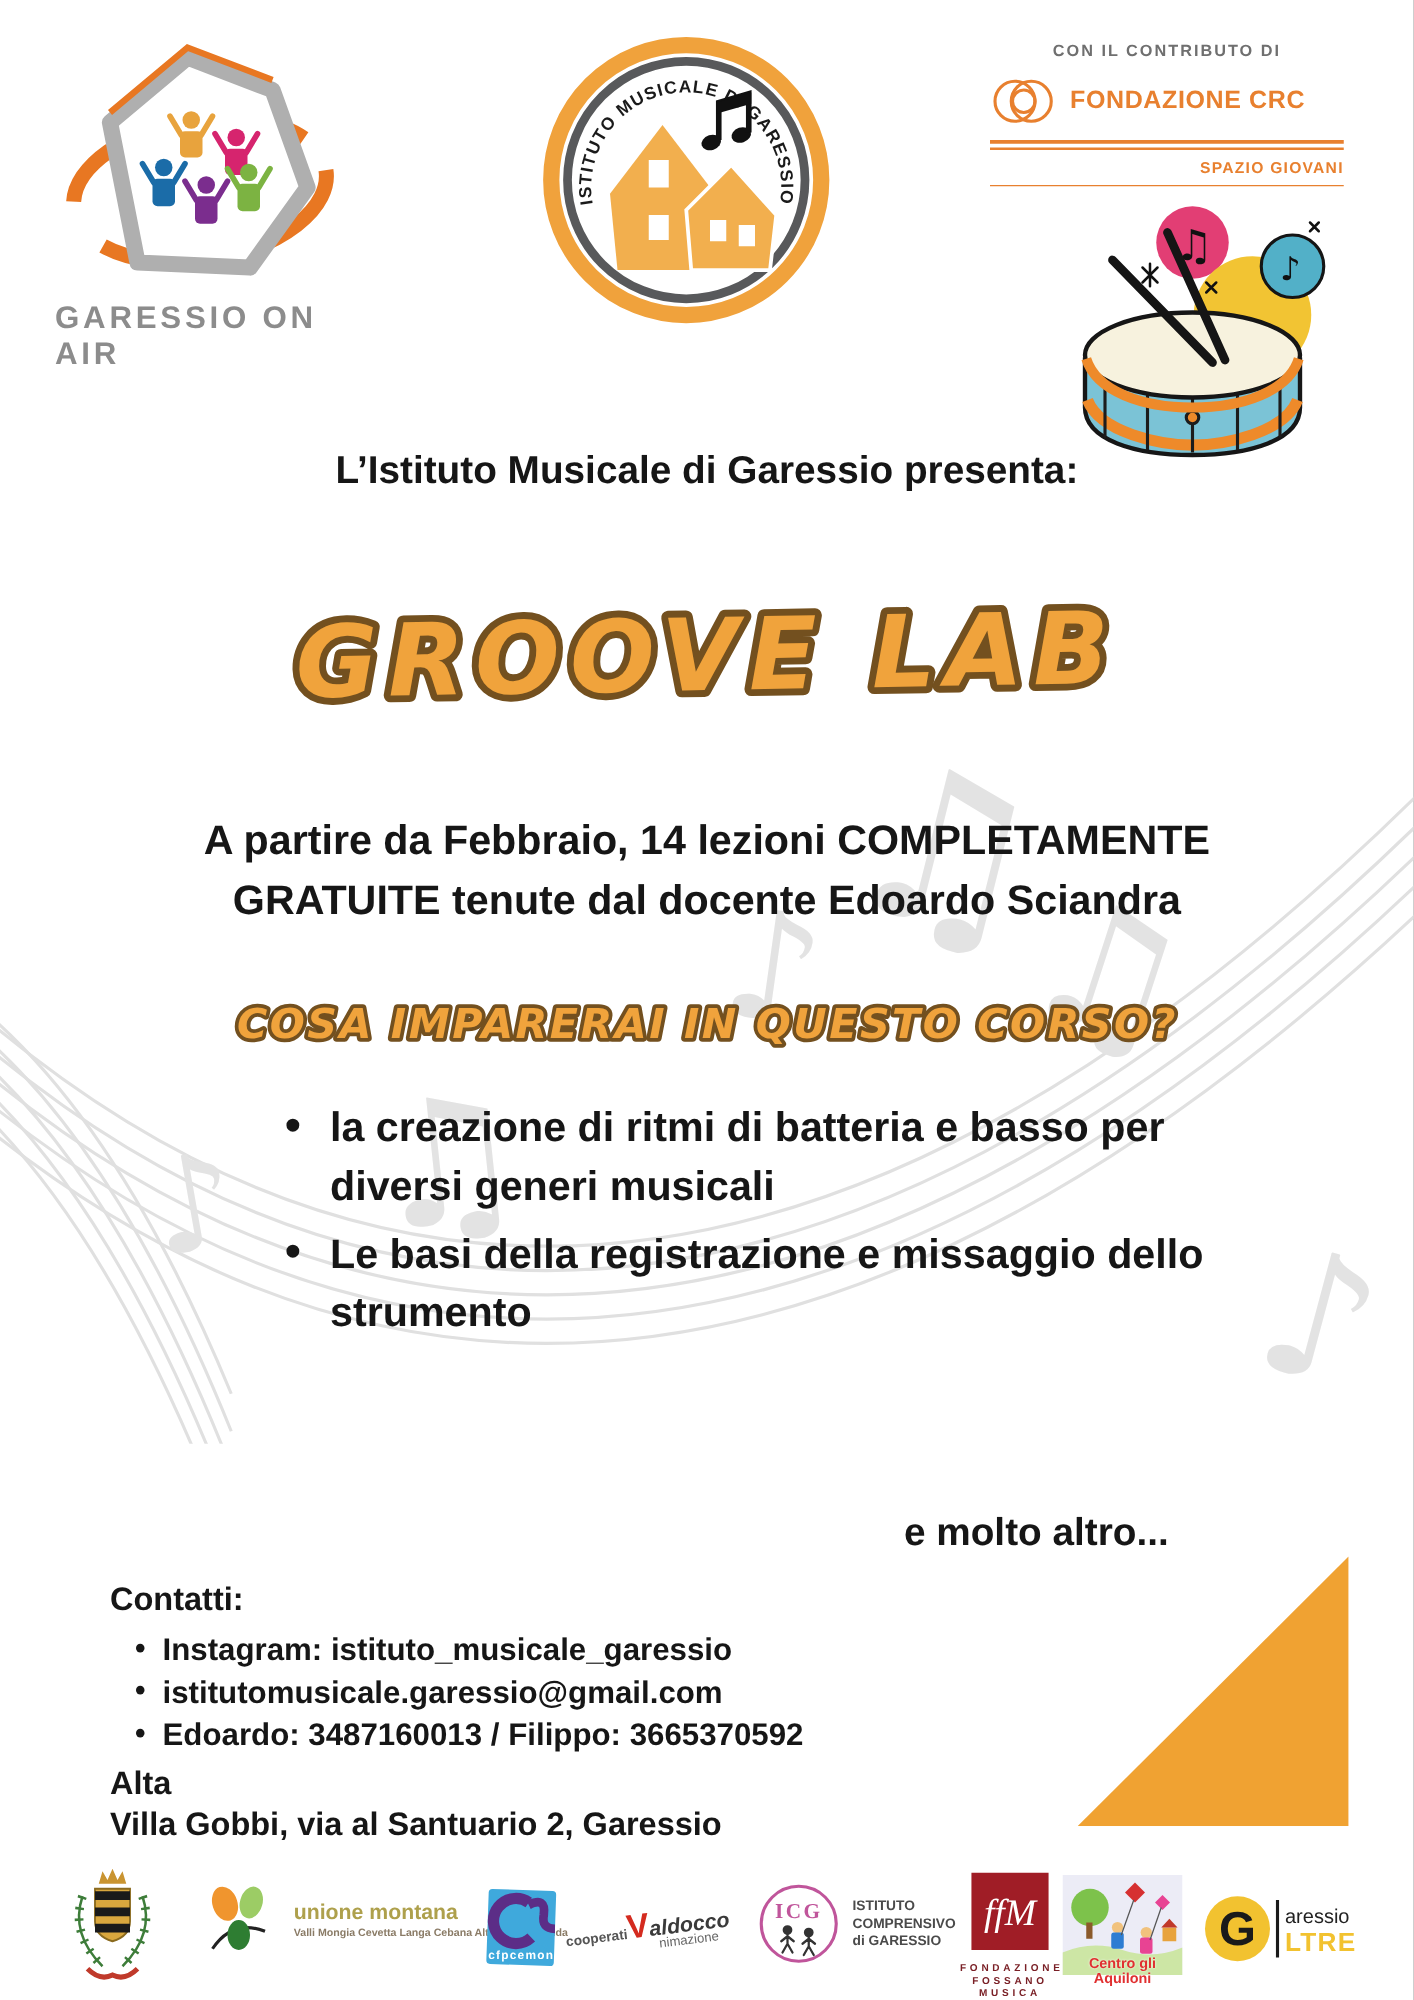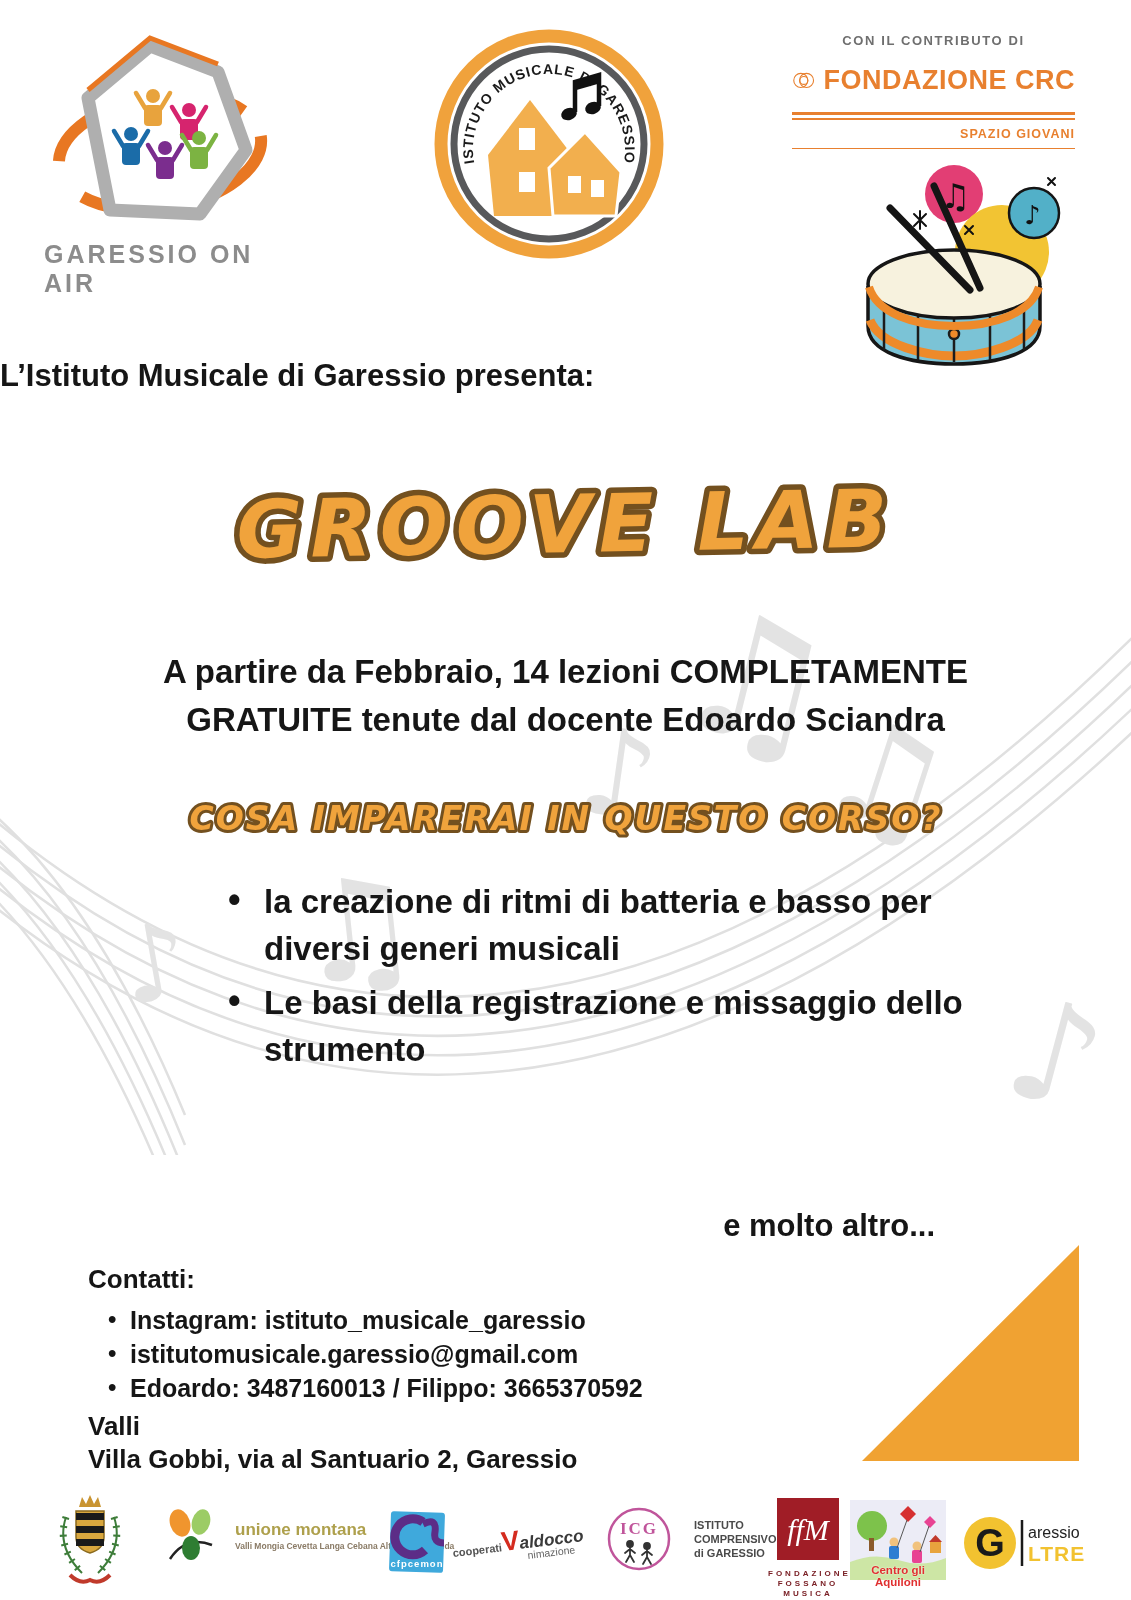--- a/index.html
+++ b/index.html
@@ -13,29 +13,29 @@
   .watermark{z-index:0;}
 
   
   .goa-caption{
     left:44px;top:240px;width:260px;
     font-size:25px;font-weight:600;letter-spacing:3px;color:#8c8c8c;
   }
   .sponsor{left:792px;top:33px;width:283px;}
   .sp-kicker{font-size:13px;font-weight:700;letter-spacing:1.6px;color:#6f6f6f;text-align:center;}
   .sp-row{display:flex;align-items:center;gap:6px;margin-top:6px;}
-  .sp-name{font-size:27px;font-weight:800;color:#E8802F;letter-spacing:.5px;white-space:nowrap;}
+  .sp-name{font-size:20px;font-weight:800;color:#E8802F;letter-spacing:.5px;white-space:nowrap;}
   .sp-line{background:#E8802F;border:none;margin:0;}
   .sp-line.thick{height:3px;margin-top:6px;}
   .sp-line.thin{height:1.5px;margin-top:3px;}
   .sp-line.bottom{height:1.5px;margin-top:7px;}
   .sp-program{font-size:12.5px;font-weight:800;color:#E8802F;letter-spacing:1px;text-align:right;margin-top:7px;}
 
   
-  .presents{top:358px;left:0;width:100%;text-align:left;font-size:31px;font-weight:700;}
+  .presents{top:358px;left:0;width:100%;text-align:center;font-size:31px;font-weight:700;}
   .intro{top:648px;left:0;width:100%;text-align:center;font-size:33px;font-weight:700;line-height:48px;}
   .intro div{white-space:nowrap;}
   .bullets{top:878px;left:228px;width:740px;list-style:none;margin:0;padding:0;
     font-size:33px;font-weight:700;line-height:47px;}
   .bullets li{position:relative;padding-left:36px;margin-bottom:7px;}
   .bullets li::before{content:"•";position:absolute;left:0;top:-2px;font-size:36px;}
   .more{top:1208px;right:196px;font-size:31px;font-weight:700;}
 
   
   .contacts{left:88px;top:1264px;width:640px;}
@@ -51,21 +51,21 @@
 
   
   .p-unione{left:160px;top:1505px;display:flex;align-items:center;gap:19px;}
   .um-name{font-size:17px;font-weight:700;color:#AEA04C;line-height:18px;}
   .um-sub{font-size:8.5px;font-weight:600;color:#8A7B66;margin-top:2px;white-space:nowrap;}
   .p-valdocco{left:452px;top:1524px;transform:rotate(-7deg);width:150px;}
   .vd-pre{font-size:11px;font-weight:600;color:#555;}
   .vd-v{font-size:27px;font-weight:800;color:#D42B1F;}
   .vd-suf{font-size:17px;font-weight:700;font-style:italic;color:#3a3a3a;}
   .vd-sub{font-size:10.5px;color:#666;margin:-6px 0 0 74px;}
-  .p-icg{left:606px;top:1506px;display:flex;align-items:center;gap:22px;}
+  .p-icg{left:606px;top:1506px;display:flex;align-items:center;gap:10px;}
   .icg-lines{font-size:11px;font-weight:600;color:#4a4a4a;line-height:14px;}
   .p-ffm{left:768px;top:1498px;width:80px;text-align:center;}
   .ffm-lines{font-size:8px;font-weight:700;letter-spacing:3px;color:#7A2026;line-height:10px;margin-top:5px;}
   .p-aquiloni{left:850px;top:1500px;width:96px;}
   .aq-caption{position:absolute;left:0;bottom:-4px;width:100%;text-align:center;
     font-size:11.5px;font-weight:800;color:#E03030;text-shadow:0 0 2px #fff;}
 </style>
 </head>
 <body>
 
@@ -225,21 +225,21 @@
 
   <div class="abs layer more">e molto altro...</div>
 
   <div class="abs layer contacts">
     <div class="c-head">Contatti:</div>
     <ul class="c-list">
       <li>Instagram: istituto_musicale_garessio</li>
       <li>istitutomusicale.garessio@gmail.com</li>
       <li>Edoardo: 3487160013 / Filippo: 3665370592</li>
     </ul>
-    <div class="c-where">Valli</div>
+    <div class="c-where">Alta</div>
     <div class="c-addr">Villa Gobbi, via al Santuario 2, Garessio</div>
   </div>
 
   <div class="abs layer triangle"></div>
 
   <svg class="abs layer" style="left:52px;top:1489px" width="76" height="102" viewBox="0 0 76 102">
     <path d="M27 18 l3 -10 4 7 4 -9 4 9 4 -7 3 10 z" fill="#C99431"></path>
     <g>
       <path d="M24 22 h28 v26 q0 12 -14 16 q-14 -4 -14 -16 z" fill="#D9A73E" stroke="#8a6a1e" stroke-width="1.5"></path>
       <rect x="24" y="24" width="28" height="7" fill="#1a1a1a"></rect>

